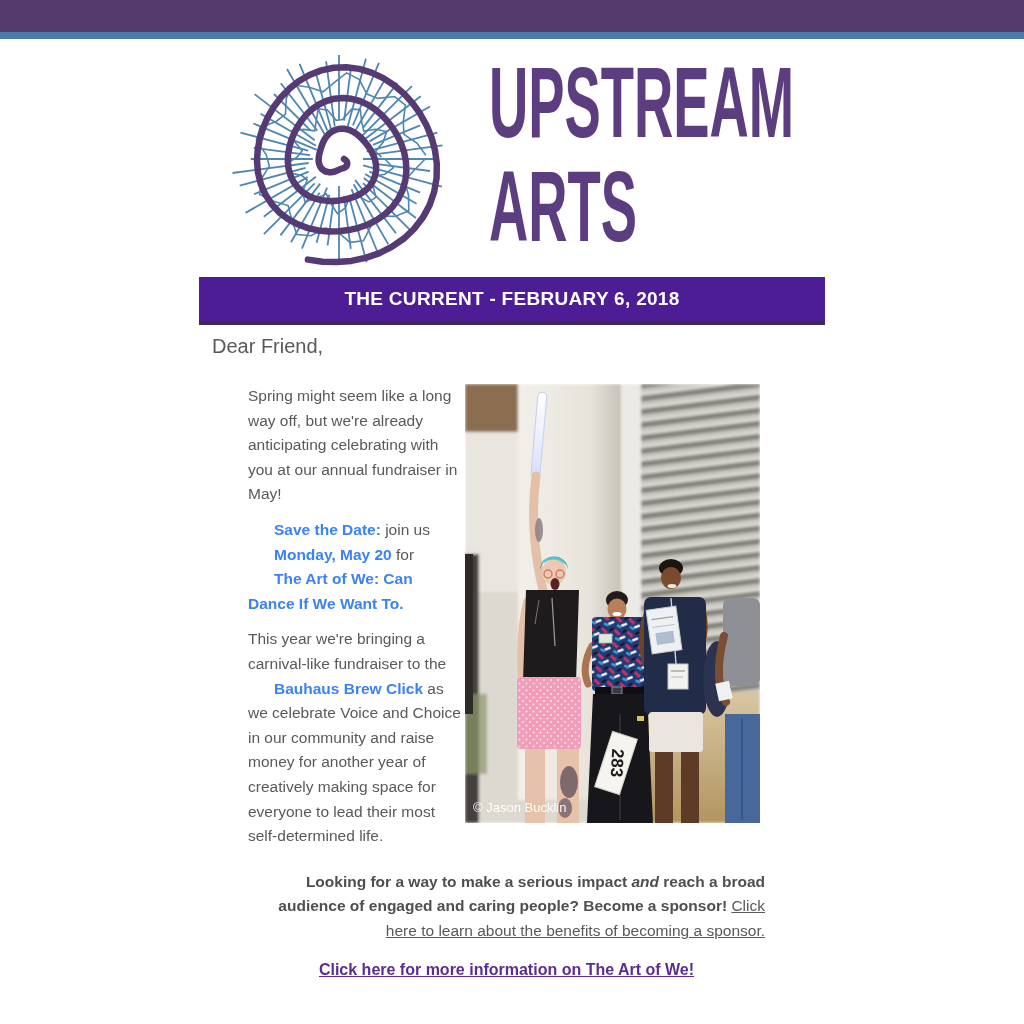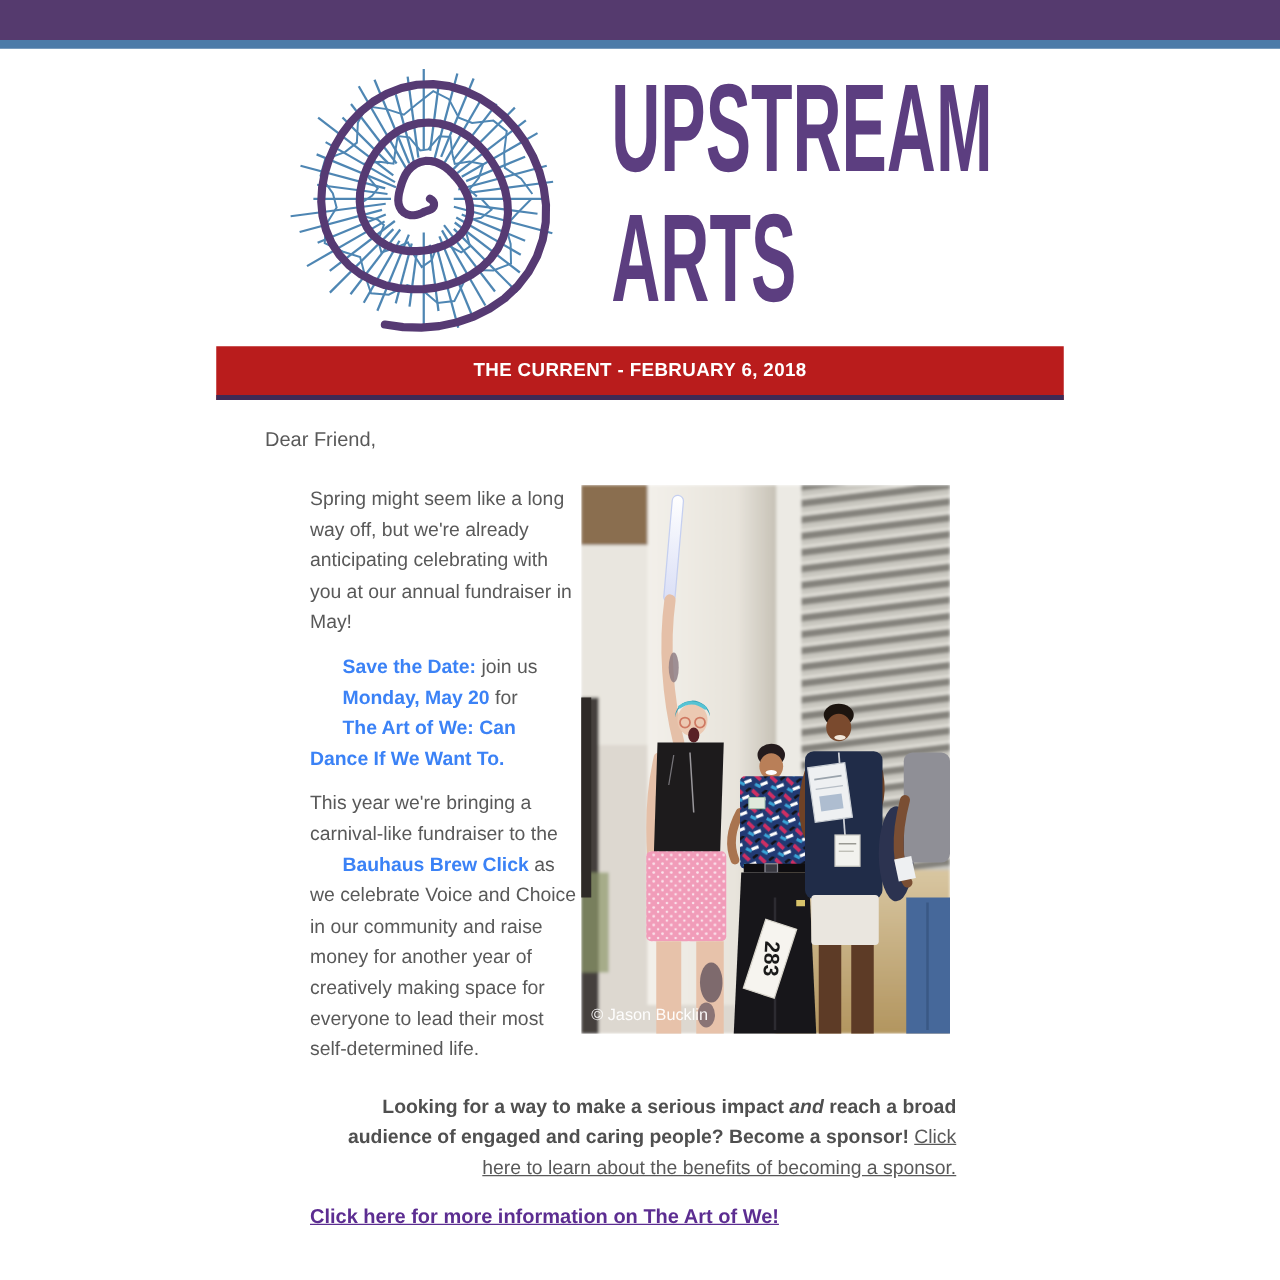--- a/index.html
+++ b/index.html
@@ -5,36 +5,36 @@
   html,body{margin:0;padding:0;}
   body{
     width:1024px;height:1024px;overflow:hidden;background:#ffffff;
     font-family:"Liberation Sans", sans-serif;color:#595959;
   }
   .top-bar{height:32px;background:#553a6e;}
   .accent-rule{height:7px;background:#4d7ba8;}
   .logo-row{display:flex;justify-content:center;align-items:center;gap:36px;height:232px;padding-top:4px;box-sizing:border-box;}
   .wordmark{margin-top:8px;}
   .banner{
-    width:678px;margin:6px auto 0;background:#b91c1c;border-bottom:4px solid #3f2a55;
-    color:#ffffff;text-align:center;font-weight:bold;font-size:15px;letter-spacing:.3px;
+    width:626px;margin:6px auto 0;background:#4c1d95;border-bottom:4px solid #3f2a55;
+    color:#ffffff;text-align:center;font-weight:bold;font-size:19px;letter-spacing:.3px;
     padding:11px 0;box-sizing:border-box;
   }
-  .salutation{margin:24px 0 0 212px;font-size:16px;}
+  .salutation{margin:10px 0 0 212px;font-size:20px;}
   .main{margin-left:248px;width:517px;}
   .cols{display:flex;gap:4px;margin-top:26px;align-items:flex-start;}
   .textcol{width:213px;font-size:15.5px;line-height:24.6px;}
   .textcol p{margin:0 0 11px 0;}
   b{color:#3b82f6;margin-left:26px;}
   .photo{position:relative;width:295px;height:439px;flex:none;}
   .photo svg{display:block;}
   .sponsor{font-weight:bold;font-size:15.5px;line-height:24.7px;margin-top:10px;color:#4f4f4f;text-align:right;}
   .sponsor a{font-weight:normal;color:#595959;text-decoration:underline;}
   .free{margin-top:14px;font-size:15.5px;}
-  .cta{margin-top:17px;font-size:16px;font-weight:bold;}
+  .cta{text-align:center;margin-top:17px;font-size:16px;font-weight:bold;}
   .cta a{color:#5c2d91;text-decoration:underline;}
 </style>
 </head>
 <body>
 
 <div class="top-bar"></div>
 <div class="accent-rule"></div>
 
 <div class="logo-row">
   <svg id="spiral" width="228" height="228" viewBox="0 0 228 228">

